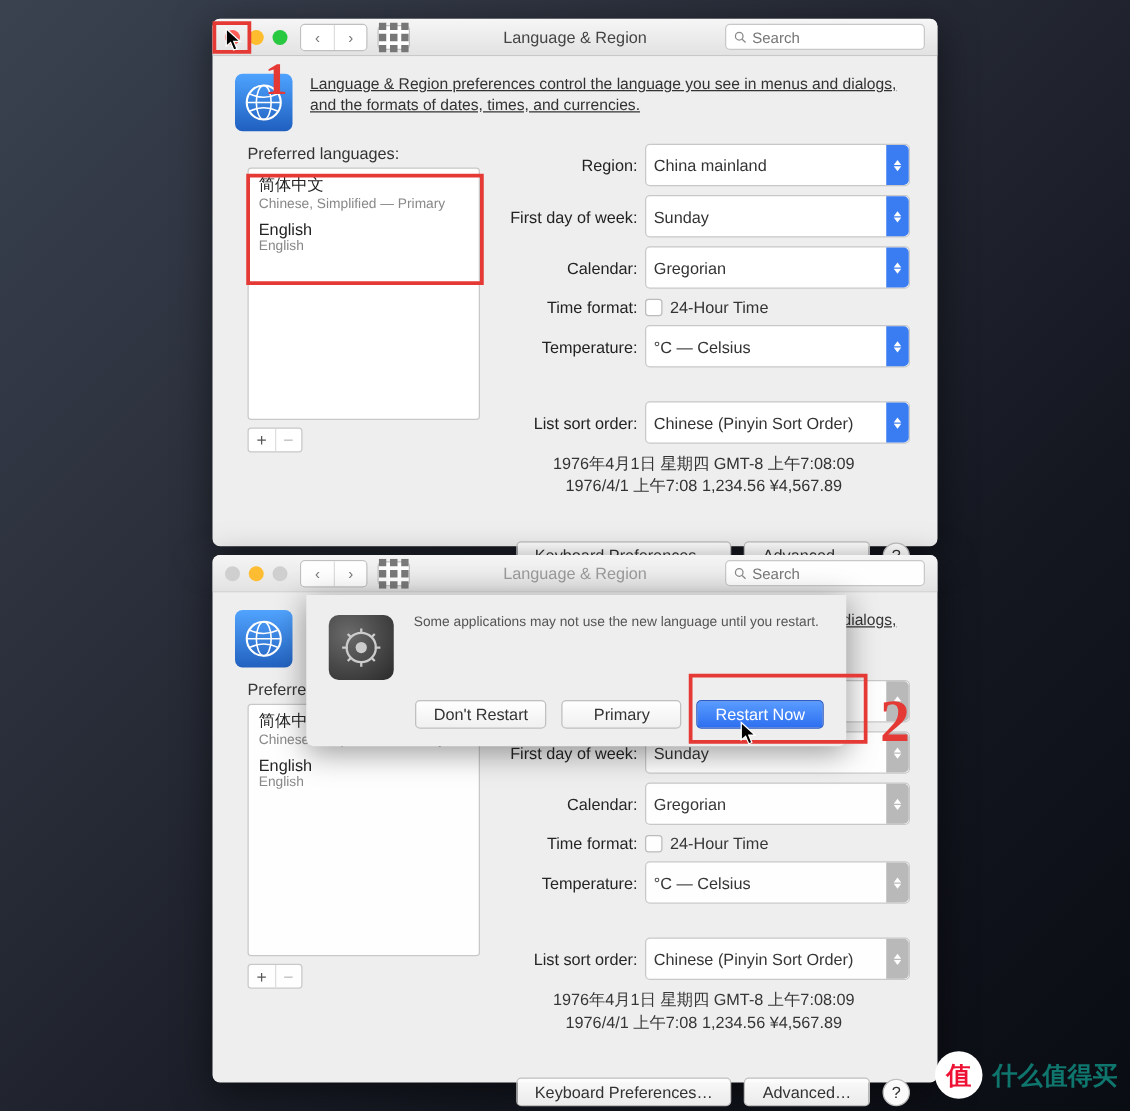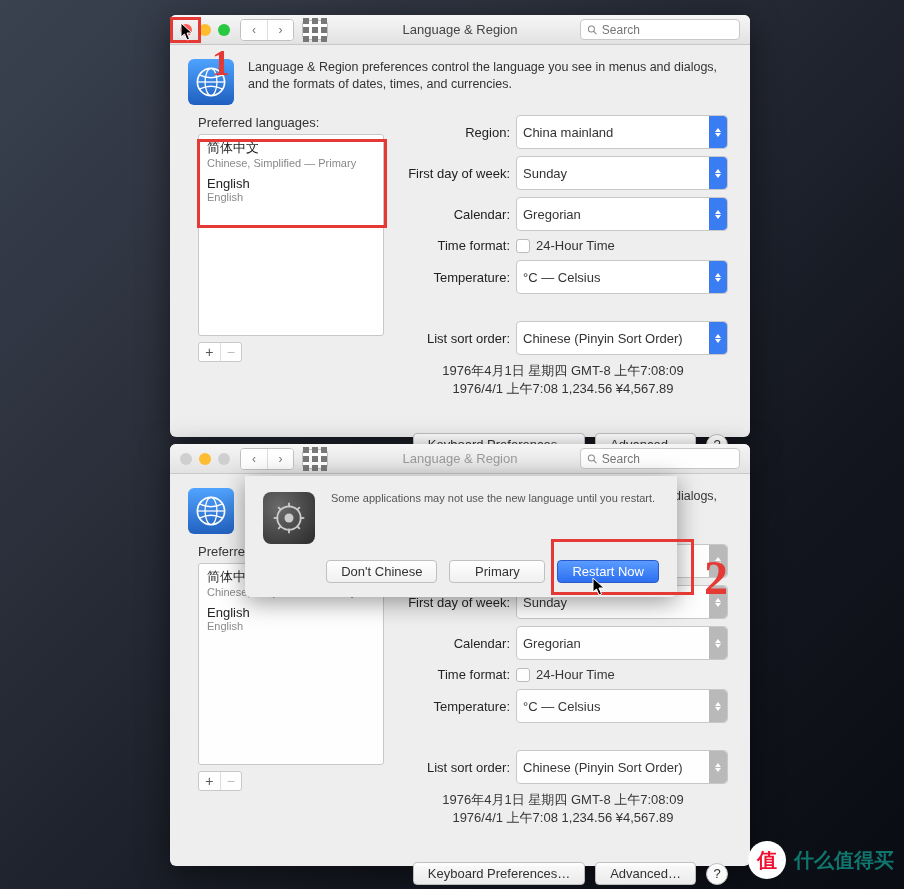--- a/index.html
+++ b/index.html
@@ -17,21 +17,21 @@
   .nav-btn{width:26px;height:20px;display:flex;align-items:center;justify-content:center;font-size:12px;color:#777;background:#fff;}
   .nav-btn+.nav-btn{border-left:1px solid #ddd;}
   .apps-btn{width:26px;height:20px;border:1px solid #c0c0c0;border-radius:4px;background:#fff;display:flex;align-items:center;justify-content:center;color:#777;}
   .title{position:absolute;left:50%;transform:translateX(-50%);font-weight:500;color:#444;}
   .search{margin-left:auto;display:flex;align-items:center;background:#fff;border:1px solid #c8c8c8;border-radius:4px;height:21px;width:160px;padding:0 6px;}
   .search svg{width:12px;height:12px;margin-right:4px;}
   .search input{border:none;outline:none;width:100%;font-size:12px;color:#666;background:transparent;}
   .intro{display:flex;gap:14px;padding:14px 32px 10px 18px;}
   .globe{width:46px;height:46px;border-radius:6px;background:linear-gradient(#4ea3ff,#1f5fbf);display:flex;align-items:center;justify-content:center;flex-shrink:0;}
   .globe svg{width:34px;height:34px;}
-  .intro-text{font-size:12.5px;color:#333;line-height:1.35;}
+  .intro-text{font-size:12.5px;color:#333;line-height:1.35;text-decoration:underline;}
   .content{padding:0px 22px 8px 28px;display:flex;gap:14px;}
   .left{width:186px;}
   .label-sm{font-size:13px;color:#333;margin-bottom:4px;}
   .lang-box{border:1px solid #c8c8c8;background:#fff;height:202px;border-radius:3px;overflow:hidden;}
   .lang-item{padding:4px 8px 3px 8px;}
   .lang-name{font-size:13px;color:#222;}
   .lang-sub{font-size:11px;color:#888;}
   .addrem{display:flex;margin-top:6px;border:1px solid #c8c8c8;border-radius:3px;background:#fff;width:44px;}
   .addrem span{flex:1;text-align:center;line-height:18px;color:#555;font-size:14px;}
   .addrem span+span{border-left:1px solid #ddd;color:#bbb;}
@@ -361,21 +361,21 @@
             </g>
             <circle cx="20" cy="20" r="5" fill="#ccc"></circle>
           </svg>
       </div>
       <div class="sheet-txt">
         <div class="s">Some applications may not use the new language until you restart.</div>
       </div>
     </div>
     <div class="sheet-btns">
       <div class="macbtn">
-          <span>Don't Chinese</span>
+          <span>Don't Restart</span>
         </div>
       <div class="macbtn">
           <span>Primary</span>
         </div>
       <div class="macbtn primary">
           <span>Restart Now</span>
         </div>
     </div>
   </div>
 </div>

